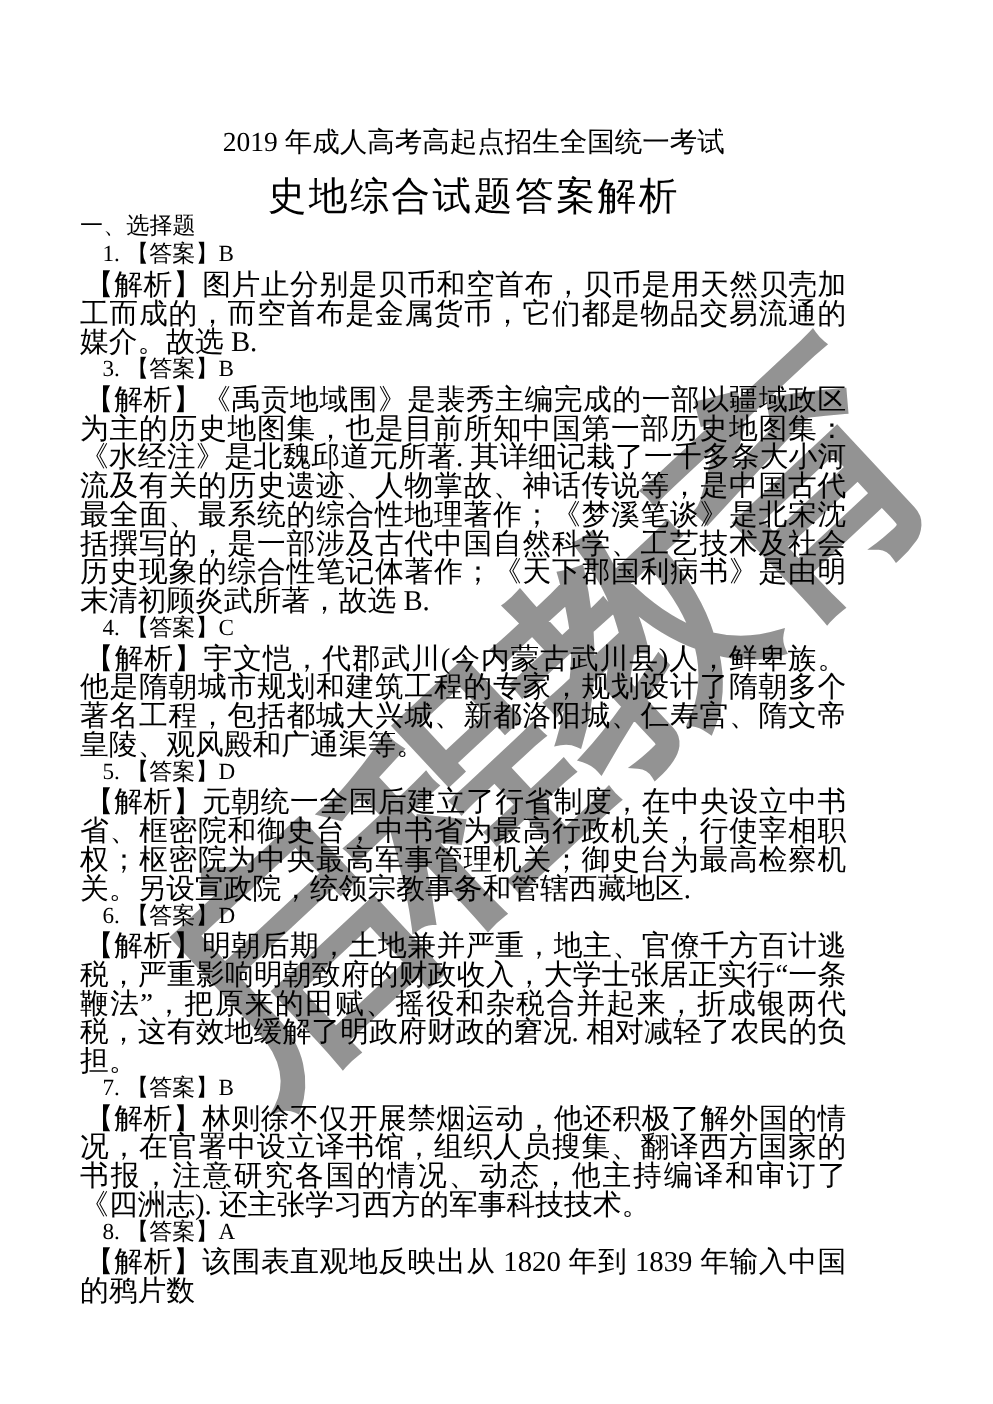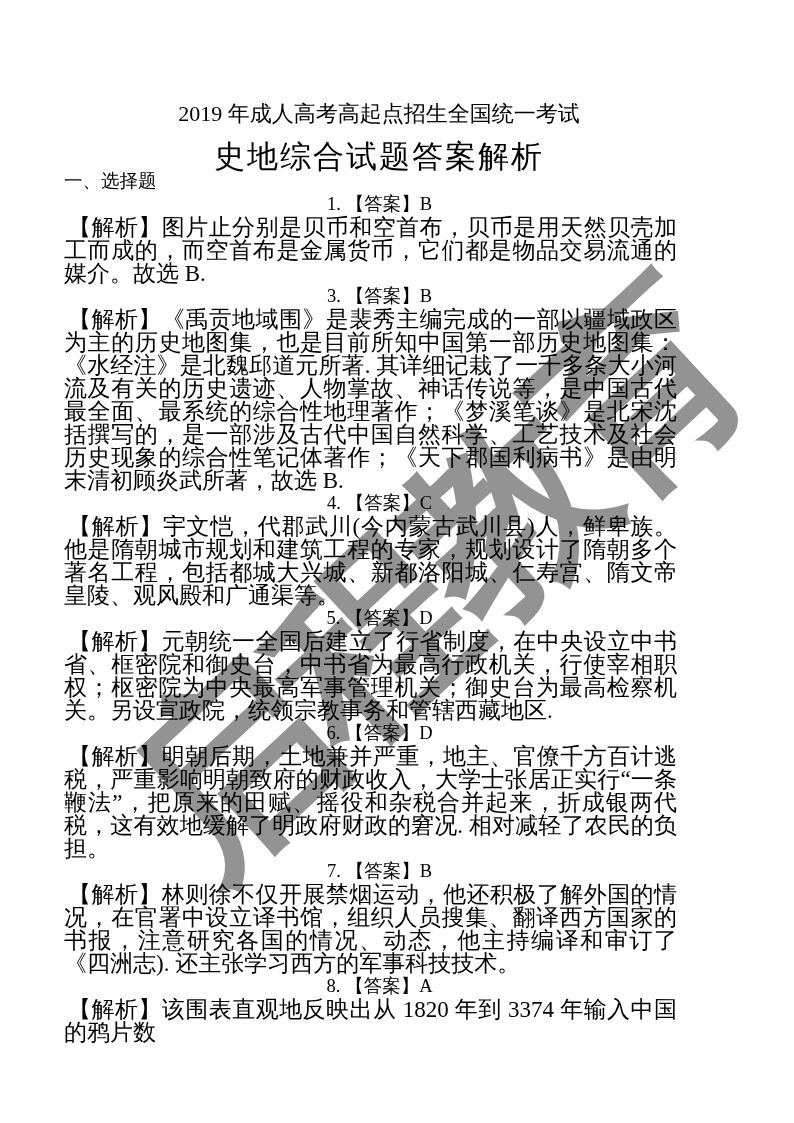--- a/index.html
+++ b/index.html
@@ -52,21 +52,20 @@
   .section-header {
     margin-top: 0;
     font-size: 18.5px;
     line-height: 23px;
   }
   .item { margin: 0; }
   .answer-line {
     padding-left: 18px;
     font-size: 18.5px;
     line-height: 23px;
-    text-align: center;
   }
   .answer-line .num { margin-right: 5px; }
   .analysis {
     font-size: 23px;
     line-height: 23px;
     text-align: justify;
     text-justify: inter-ideograph;
     text-indent: 4px;
   }
 </style>
@@ -102,18 +101,18 @@
         <div class="item">
           <div class="answer-line"><span class="num">6.</span><span class="label">【答案】</span><span class="val">D</span></div>
           <div class="analysis"><span class="alabel">【解析】</span><span class="atext">明朝后期，土地兼并严重，地主、官僚千方百计逃税，严重影响明朝致府的财政收入，大学士张居正实行“一条鞭法”，把原来的田赋、摇役和杂税合并起来，折成银两代税，这有效地缓解了明政府财政的窘况. 相对减轻了农民的负担。</span></div>
         </div>
         <div class="item">
           <div class="answer-line"><span class="num">7.</span><span class="label">【答案】</span><span class="val">B</span></div>
           <div class="analysis"><span class="alabel">【解析】</span><span class="atext">林则徐不仅开展禁烟运动，他还积极了解外国的情况，在官署中设立译书馆，组织人员搜集、翻译西方国家的书报，注意研究各国的情况、动态，他主持编译和审订了《四洲志). 还主张学习西方的军事科技技术。</span></div>
         </div>
         <div class="item">
           <div class="answer-line"><span class="num">8.</span><span class="label">【答案】</span><span class="val">A</span></div>
-          <div class="analysis"><span class="alabel">【解析】</span><span class="atext">该围表直观地反映出从 1820 年到 3374 年输入中国的鸦片数</span></div>
+          <div class="analysis"><span class="alabel">【解析】</span><span class="atext">该围表直观地反映出从 1820 年到 1839 年输入中国的鸦片数</span></div>
         </div>
       </div>
   </div>
 
 </div>
 
 </body></html>

